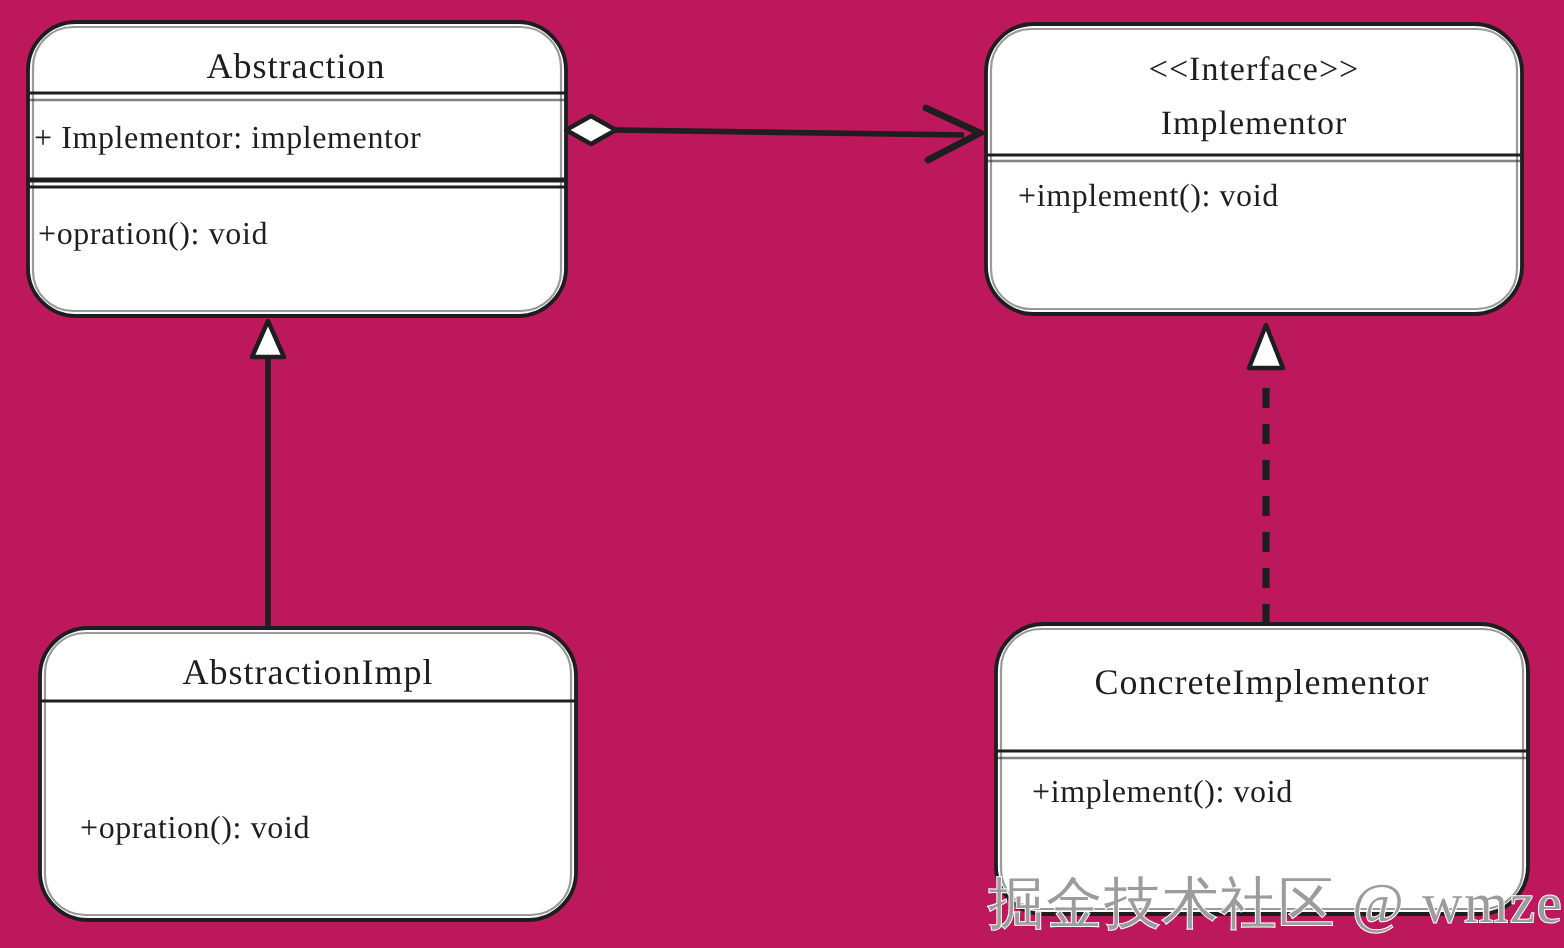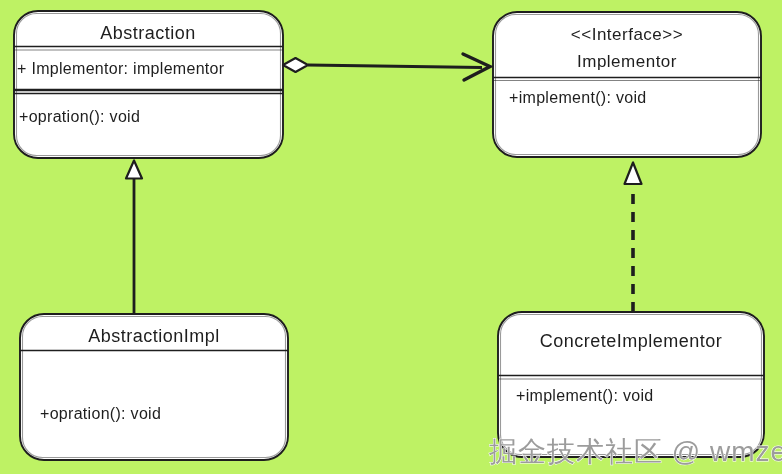--- a/index.html
+++ b/index.html
@@ -4,23 +4,23 @@
 <style>
   html, body {
     margin: 0;
     padding: 0;
     background: #ffffff;
   }
   .stage {
     position: relative;
     width: 782px;
     height: 474px;
-    background: #bef264;
+    background: #be185d;
     overflow: hidden;
-    font-family: Liberation Sans, sans-serif;
+    font-family: Liberation Serif, serif;
   }
   svg { display: block; }
   .box-outline {
     fill: #ffffff;
     stroke: #1e1e1e;
     stroke-width: 1.9;
   }
   .box-outline-echo {
     fill: none;
     stroke: #1e1e1e;

